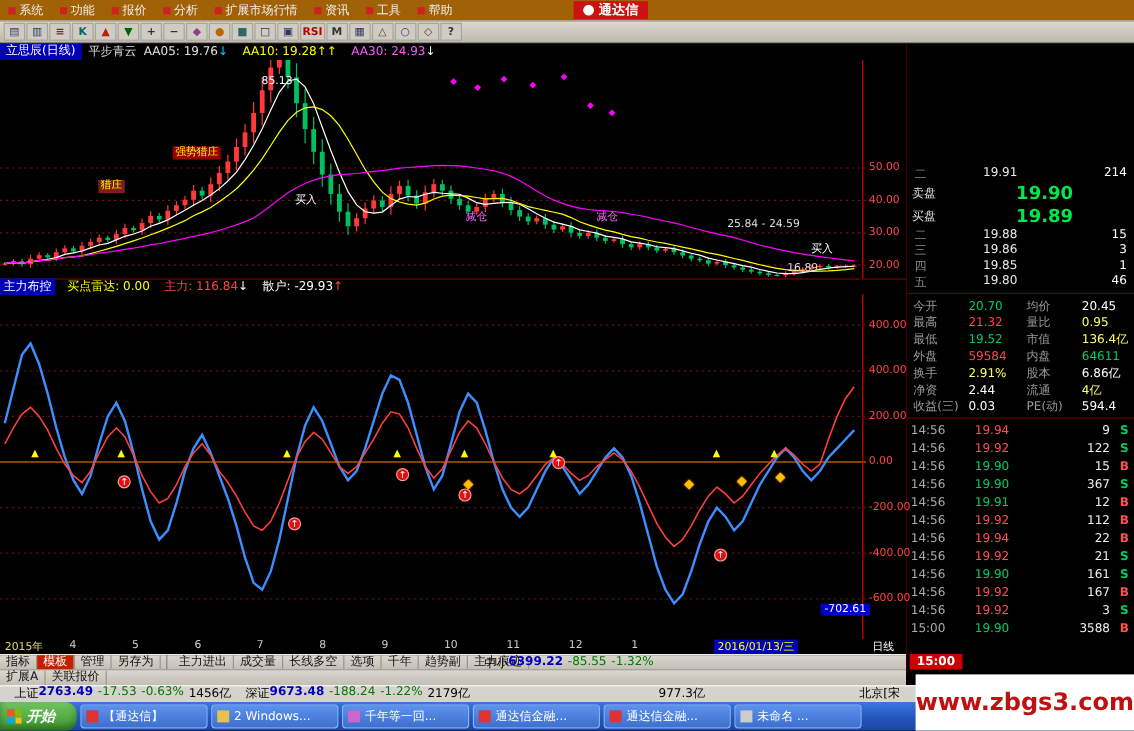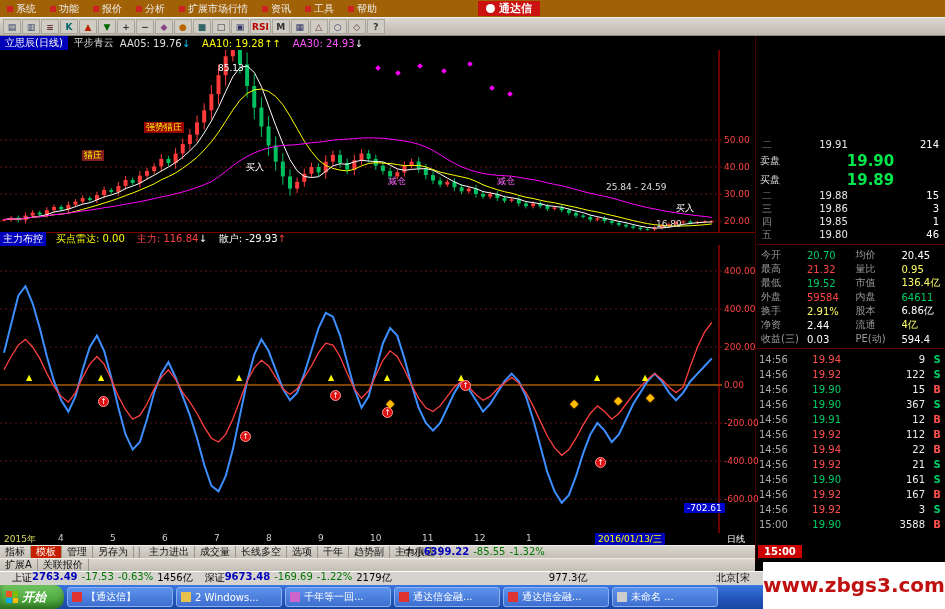--- a/index.html
+++ b/index.html
@@ -684,21 +684,21 @@
   <span class="seg">
       <span style="color: rgb(0, 0, 0);">上证</span>
       <span style="color: rgb(0, 0, 187); font-weight: bold; margin-left: -4px;">2763.49</span>
       <span style="color: rgb(0, 119, 0);">-17.53</span>
       <span style="color: rgb(0, 119, 0);">-0.63%</span>
       <span style="color: rgb(0, 0, 0);">1456亿</span>
     </span>
     <span class="seg">
       <span style="color: rgb(0, 0, 0);">深证</span>
       <span style="color: rgb(0, 0, 187); font-weight: bold; margin-left: -4px;">9673.48</span>
-      <span style="color: rgb(0, 119, 0);">-169.69</span>
+      <span style="color: rgb(0, 119, 0);">-188.24</span>
       <span style="color: rgb(0, 119, 0);">-1.22%</span>
       <span style="color: rgb(0, 0, 0);">2179亿</span>
     </span>
     <span class="seg">
       <span style="color: rgb(0, 0, 0);">中小</span>
       <span style="color: rgb(0, 0, 187); font-weight: bold; margin-left: -4px;">6399.22</span>
       <span style="color: rgb(0, 119, 0);">-85.55</span>
       <span style="color: rgb(0, 119, 0);">-1.32%</span>
       <span style="color: rgb(0, 0, 0); margin-top: 25px;">977.3亿</span>
     </span>

